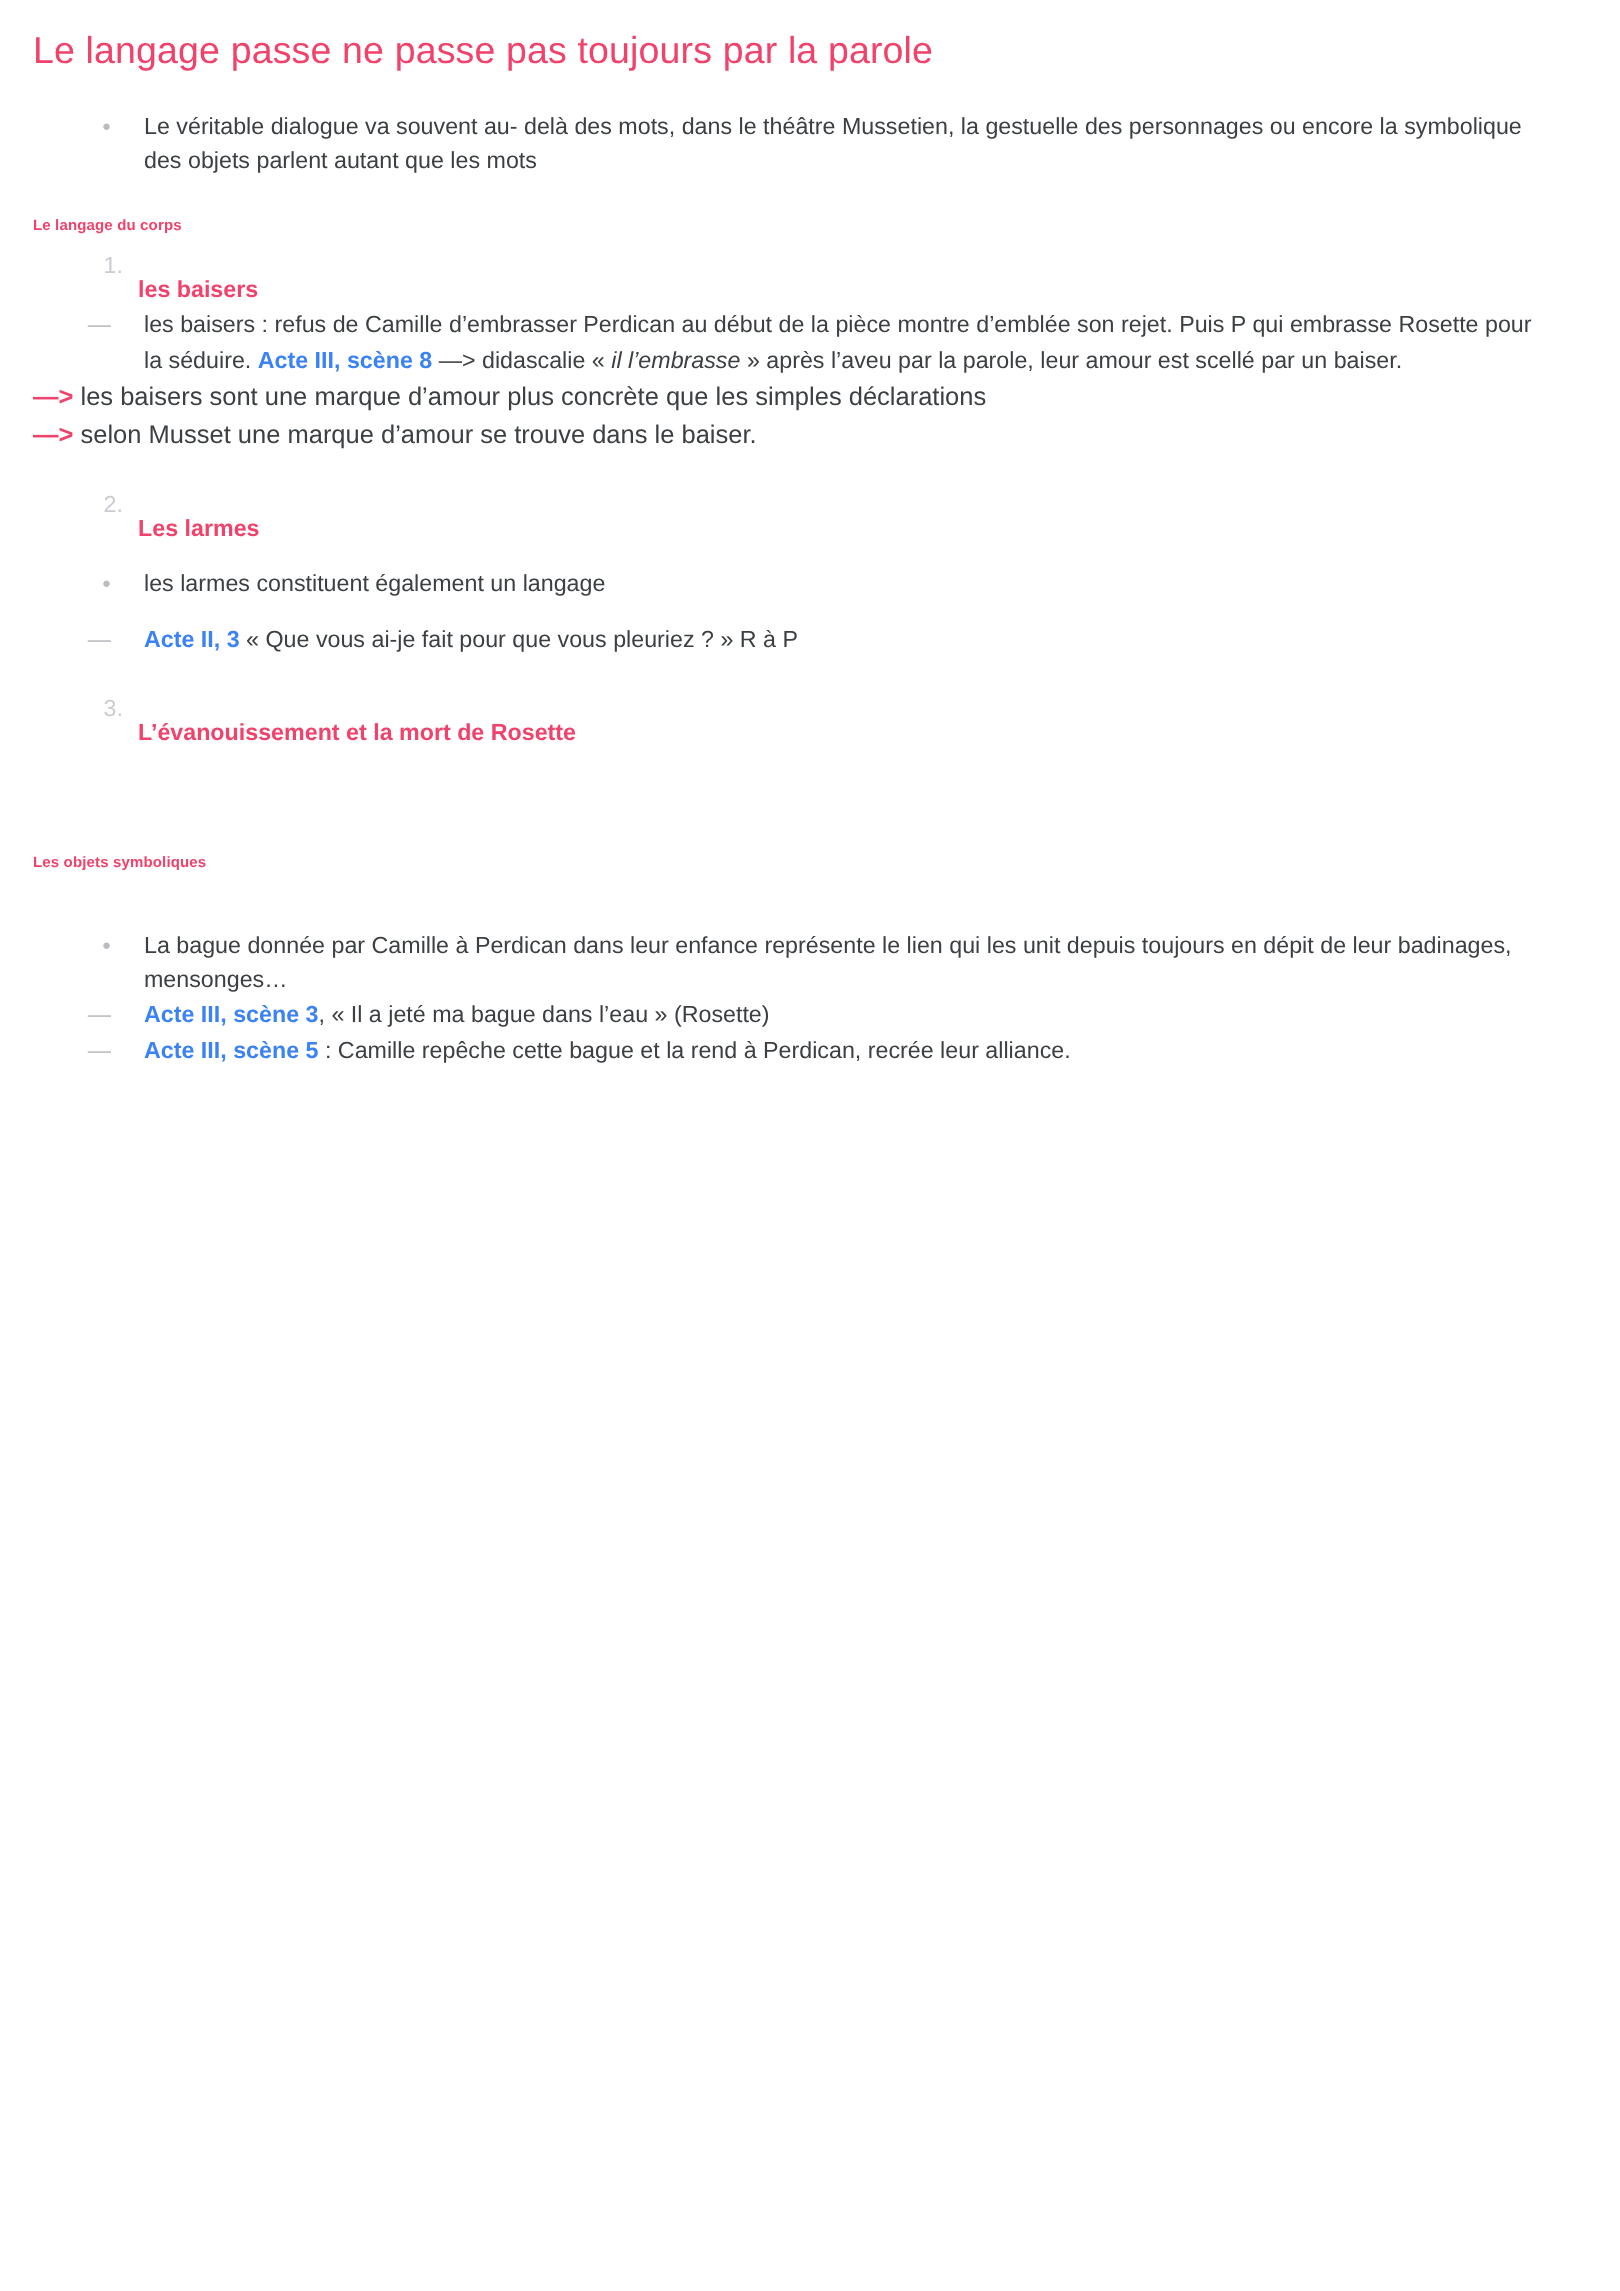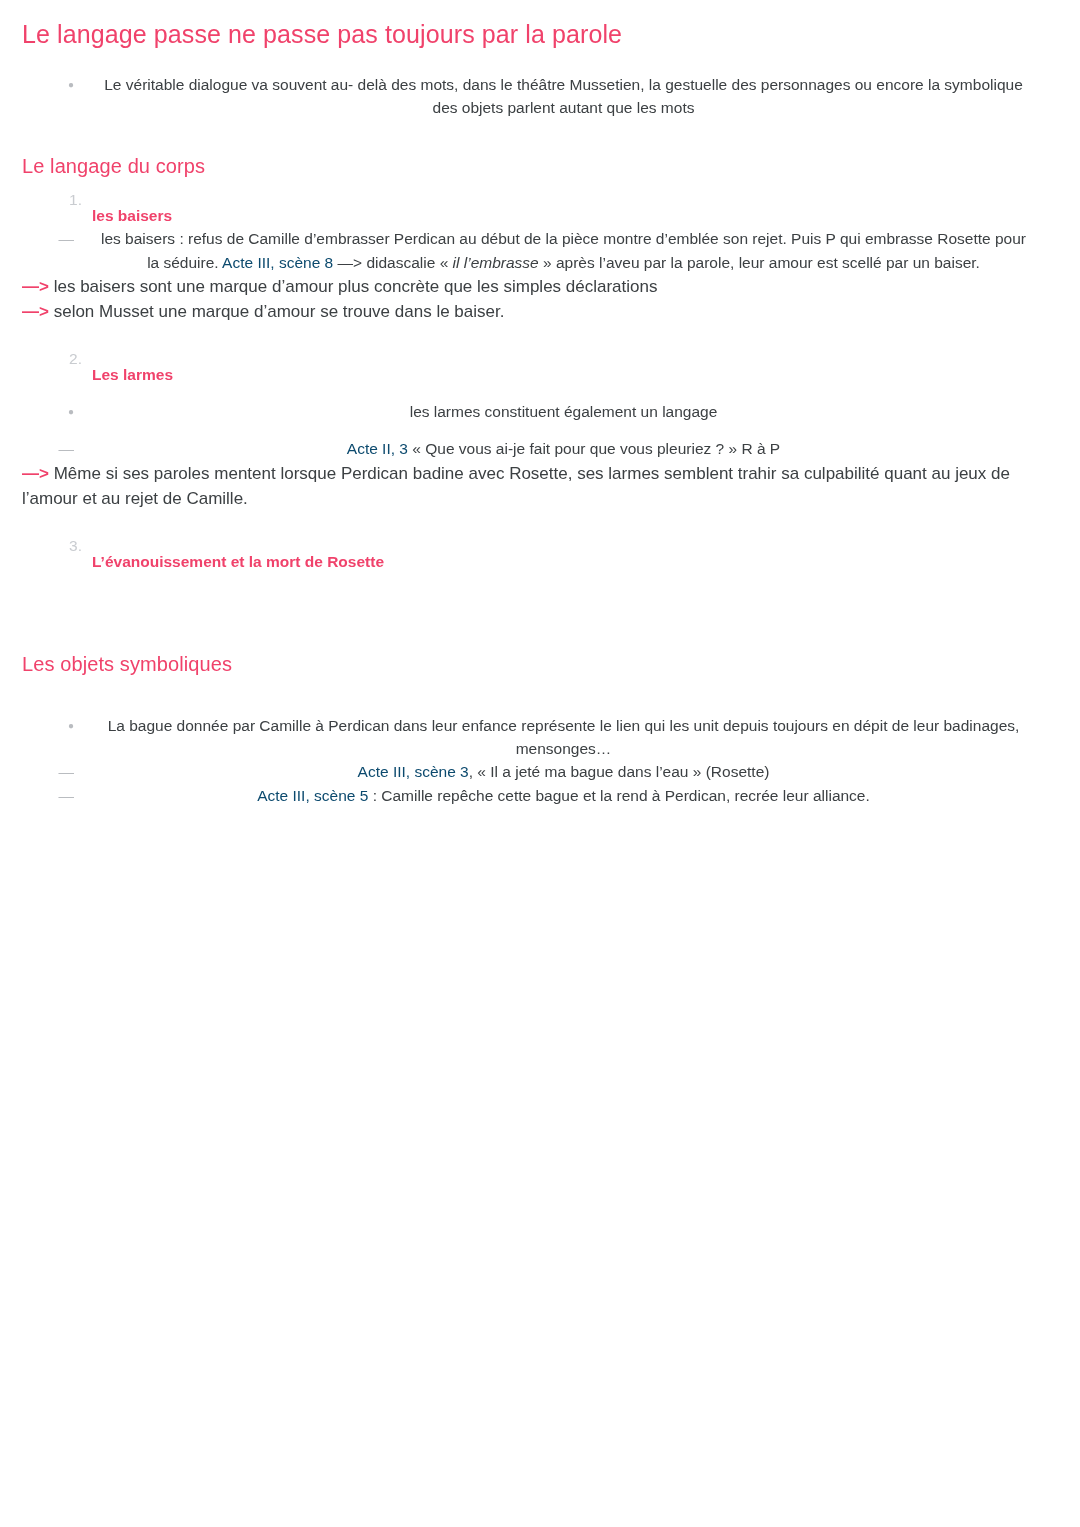--- a/index.html
+++ b/index.html
@@ -24,23 +24,23 @@
   .doc-title {
     color: #f0426b;
     font-size: 25px;
     font-weight: 400;
     line-height: 1.3;
     margin: 4px 0 22px 0;
     letter-spacing: 0.1px;
   }
   .section-head {
     color: #f0426b;
-    font-size: 20px;
-    font-weight: normal;
-    margin: 36px 0 10px 0;
+    font-size: 10px;
+    font-weight: bold;
+    margin: 26px 0 10px 0;
     letter-spacing: 0.1px;
   }
   .subhead {
     color: #f0426b;
     font-size: 15.5px;
     font-weight: bold;
     margin-top: 16px;
   }
   
   .row {
@@ -76,34 +76,33 @@
     width: 60px;
     padding-right: 10px;
     color: #c9ccd0;
   }
   .body-text {
     flex: 1 1 auto;
     padding-left: 22px;
     font-size: 15.5px;
     line-height: 1.5;
     color: #3c4043;
-    text-align: center;
   }
   .arrow-line {
     font-size: 17px;
     line-height: 1.5;
     color: #3c4043;
     margin: 0;
     padding-left: 0;
   }
   .arrow {
     color: #f0426b;
     font-weight: bold;
   }
-  b, .b { font-weight: normal; color: #0c4a6e; }
+  b, .b { font-weight: bold; color: #3b82f6; }
   i, .i { font-style: italic; }
   .gap-sm { height: 14px; }
   .gap-md { height: 22px; }
   .gap-lg { height: 30px; }
 </style>
 </head>
 <body>
 
 <div class="page">
 
@@ -143,21 +142,20 @@
     <span class="body-text">les larmes constituent également un langage</span>
   </div>
 
   <div class="gap-sm"></div>
 
   <div class="row">
     <span class="marker dash">—</span>
     <span class="body-text"><b>Acte II, 3</b><span> « Que vous ai-je fait pour que vous pleuriez ? » R à P</span></span>
   </div>
 
-  <div class="arrow-line"><span class="arrow">—&gt;</span> <span>Même si ses paroles mentent lorsque Perdican badine avec Rosette, ses larmes semblent trahir sa culpabilité quant au jeux de l’amour et au rejet de Camille.</span></div>
 
   <div class="gap-md"></div>
 
   <div class="row">
     <span class="marker num">3.</span>
     <span class="subhead">L’évanouissement et la mort de Rosette</span>
   </div>
 
   <div class="gap-sm"></div>
 

